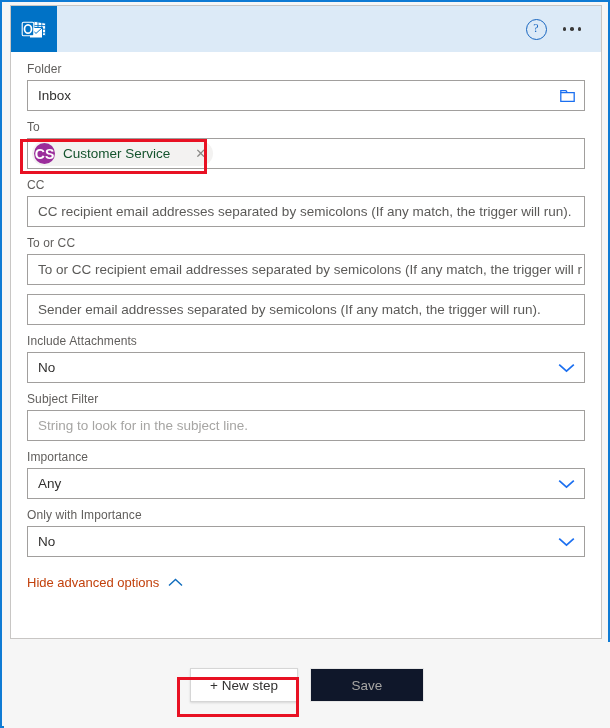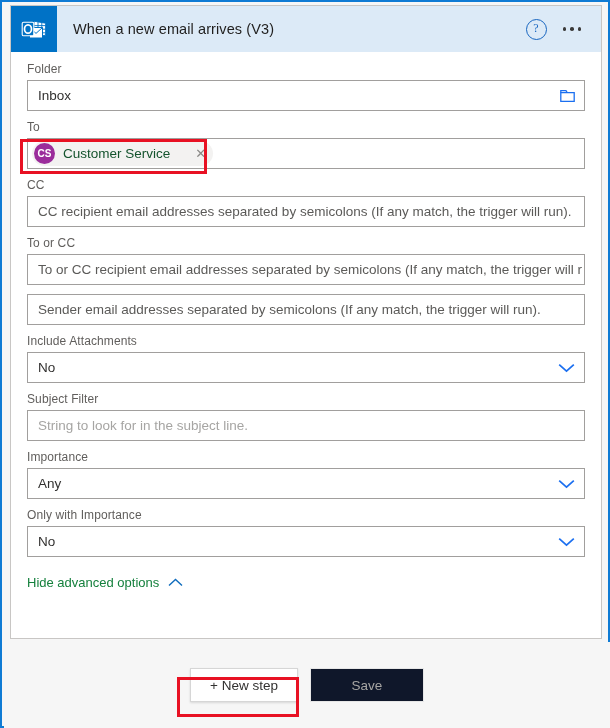--- a/index.html
+++ b/index.html
@@ -152,21 +152,21 @@
     background: #f3f2f1;
     border-radius: 13px;
     padding: 0 4px 0 2px;
   }
   .chip-avatar {
     width: 21px;
     height: 21px;
     border-radius: 50%;
     background: #9b2d9b;
     color: #ffffff;
-    font-size: 10px;
+    font-size: 14px;
     font-weight: bold;
     display: flex;
     align-items: center;
     justify-content: center;
     flex: 0 0 auto;
   }
   .chip-label {
     font-size: 13.5px;
     color: #14532d;
     margin: 0 22px 0 8px;
@@ -189,21 +189,21 @@
   }
   #hl-to   { left: 18px;  top: 137px; width: 187px; height: 35px; }
   #hl-step { left: 175px; top: 675px; width: 122px; height: 40px; }
 
   
   .advanced-link {
     display: inline-flex;
     align-items: center;
     gap: 9px;
     margin-top: 9px;
-    color: #15803d;
+    color: #c2410c;
     font-size: 13px;
     cursor: pointer;
   }
 
   
   .footer {
     position: absolute;
     left: 2px;
     top: 640px;
     width: 606px;
@@ -255,21 +255,20 @@
           <line x1="20.8" y1="5.6" x2="20.8" y2="18.8" stroke="#0072c6" stroke-width="0.9"></line>
           <line x1="13" y1="8.6" x2="24.6" y2="8.6" stroke="#0072c6" stroke-width="0.9"></line>
           <line x1="13" y1="12.2" x2="24.6" y2="12.2" stroke="#0072c6" stroke-width="0.9"></line>
           <line x1="13" y1="15.8" x2="24.6" y2="15.8" stroke="#0072c6" stroke-width="0.9"></line>
           <path d="M8.5 10.5 L21.5 10.5 L21.5 21 L8.5 21 Z" fill="#ffffff" stroke="#0072c6" stroke-width="1"></path>
           <path d="M8.5 10.5 L15 16.4 L21.5 10.5" fill="none" stroke="#0072c6" stroke-width="1"></path>
           <rect x="1.2" y="5.2" width="11.6" height="13.6" rx="1.4" fill="#0072c6" stroke="#ffffff" stroke-width="1.1"></rect>
           <ellipse cx="7" cy="12" rx="3.5" ry="4.2" fill="none" stroke="#ffffff" stroke-width="1.7"></ellipse>
         </svg>
       </div>
-      <div class="card-title">When a new email arrives (V3)</div>
       <div class="header-actions">
         <div class="help-icon">?</div>
         <div class="ellipsis-icon">
           <i></i>
             <i></i>
             <i></i>
         </div>
       </div>
     </div>
 

